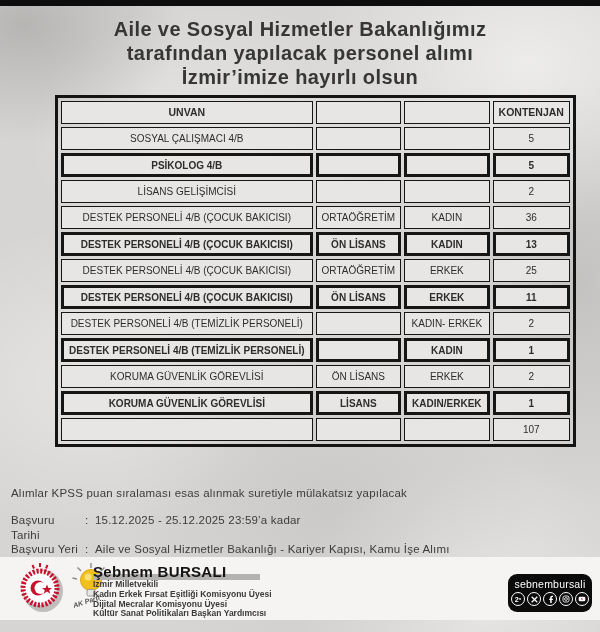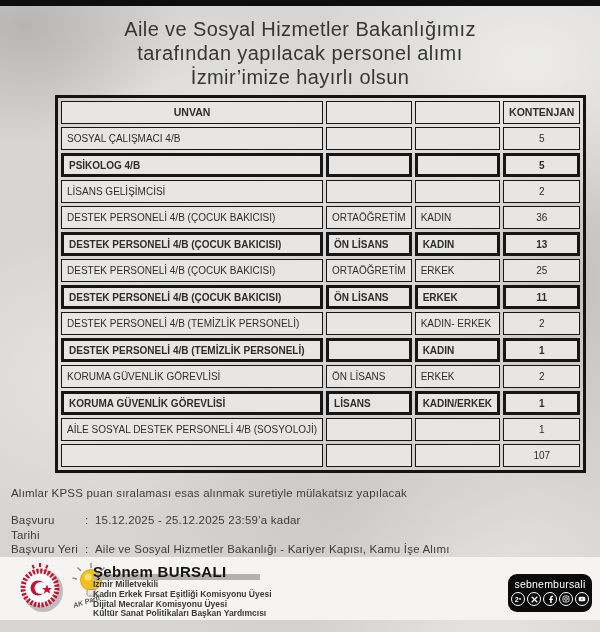--- a/index.html
+++ b/index.html
@@ -11,28 +11,28 @@
       radial-gradient(320px 240px at 88% 10%, rgba(255,255,255,.55), transparent 70%),
       radial-gradient(260px 200px at 35% 22%, rgba(255,255,255,.40), transparent 70%),
       radial-gradient(200px 300px at 97% 45%, rgba(150,148,145,.28), transparent 70%),
       radial-gradient(280px 220px at 15% 60%, rgba(255,255,255,.35), transparent 70%),
       radial-gradient(300px 240px at 55% 80%, rgba(165,163,160,.22), transparent 70%),
       radial-gradient(260px 200px at 80% 95%, rgba(255,255,255,.40), transparent 70%),
       #d6d5d3;
   }
   .topbar{position:absolute;top:0;left:0;width:100%;height:6px;background:#0d0d0d;}
   .title{position:absolute;top:17px;left:0;width:100%;text-align:center;
-    font-size:20px;line-height:24px;font-weight:400;color:#363636;letter-spacing:.4px;}
+    font-size:20px;line-height:24px;font-weight:700;color:#363636;letter-spacing:.4px;}
   
   table.quota{position:absolute;left:55px;top:95px;width:490px;
     border-collapse:separate;border-spacing:3px;border:3px solid #141414;}
   table.quota th,table.quota td{
     border:1.5px solid #161616;background:#e7e6e4;color:#2d2d2d;
     font-size:10px;line-height:11px;padding:4px 5px;height:13px;
-    white-space:nowrap;overflow:hidden;}
+    white-space:nowrap;overflow:hidden;text-align:center;}
   table.quota th{font-weight:bold;text-align:center;font-size:10.5px;}
   table.quota td.center{text-align:center;}
   table.quota tr.em td{border-width:3px;font-weight:bold;padding:2.5px 5px;}
   
   .note1{position:absolute;left:11px;top:487px;font-size:11.5px;color:#3c3c3c;letter-spacing:.2px;}
   .apply{position:absolute;left:11px;top:513px;font-size:11.5px;color:#3c3c3c;line-height:14.5px;letter-spacing:.2px;}
   .apply-row{display:flex;}
   .apply-label{width:74px;flex:none;}
   .apply-colon{width:10px;flex:none;}
   .url-row{padding-left:84px;}
@@ -140,26 +140,20 @@
           <td>ERKEK</td>
           <td class="center">2</td>
         </tr>
         <tr class="em">
           <td>KORUMA GÜVENLİK GÖREVLİSİ</td>
           <td>LİSANS</td>
           <td>KADIN/ERKEK</td>
           <td class="center">1</td>
         </tr>
         <tr>
-          <td>AİLE SOSYAL DESTEK PERSONELİ 4/B (SOSYOLOJİ)</td>
-          <td></td>
-          <td></td>
-          <td class="center">1</td>
-        </tr>
-        <tr>
           <td></td>
           <td></td>
           <td></td>
           <td class="center">107</td>
         </tr>
       </tbody>
   </table>
 
   <div class="note1">Alımlar KPSS puan sıralaması esas alınmak suretiyle mülakatsız yapılacak</div>
 

